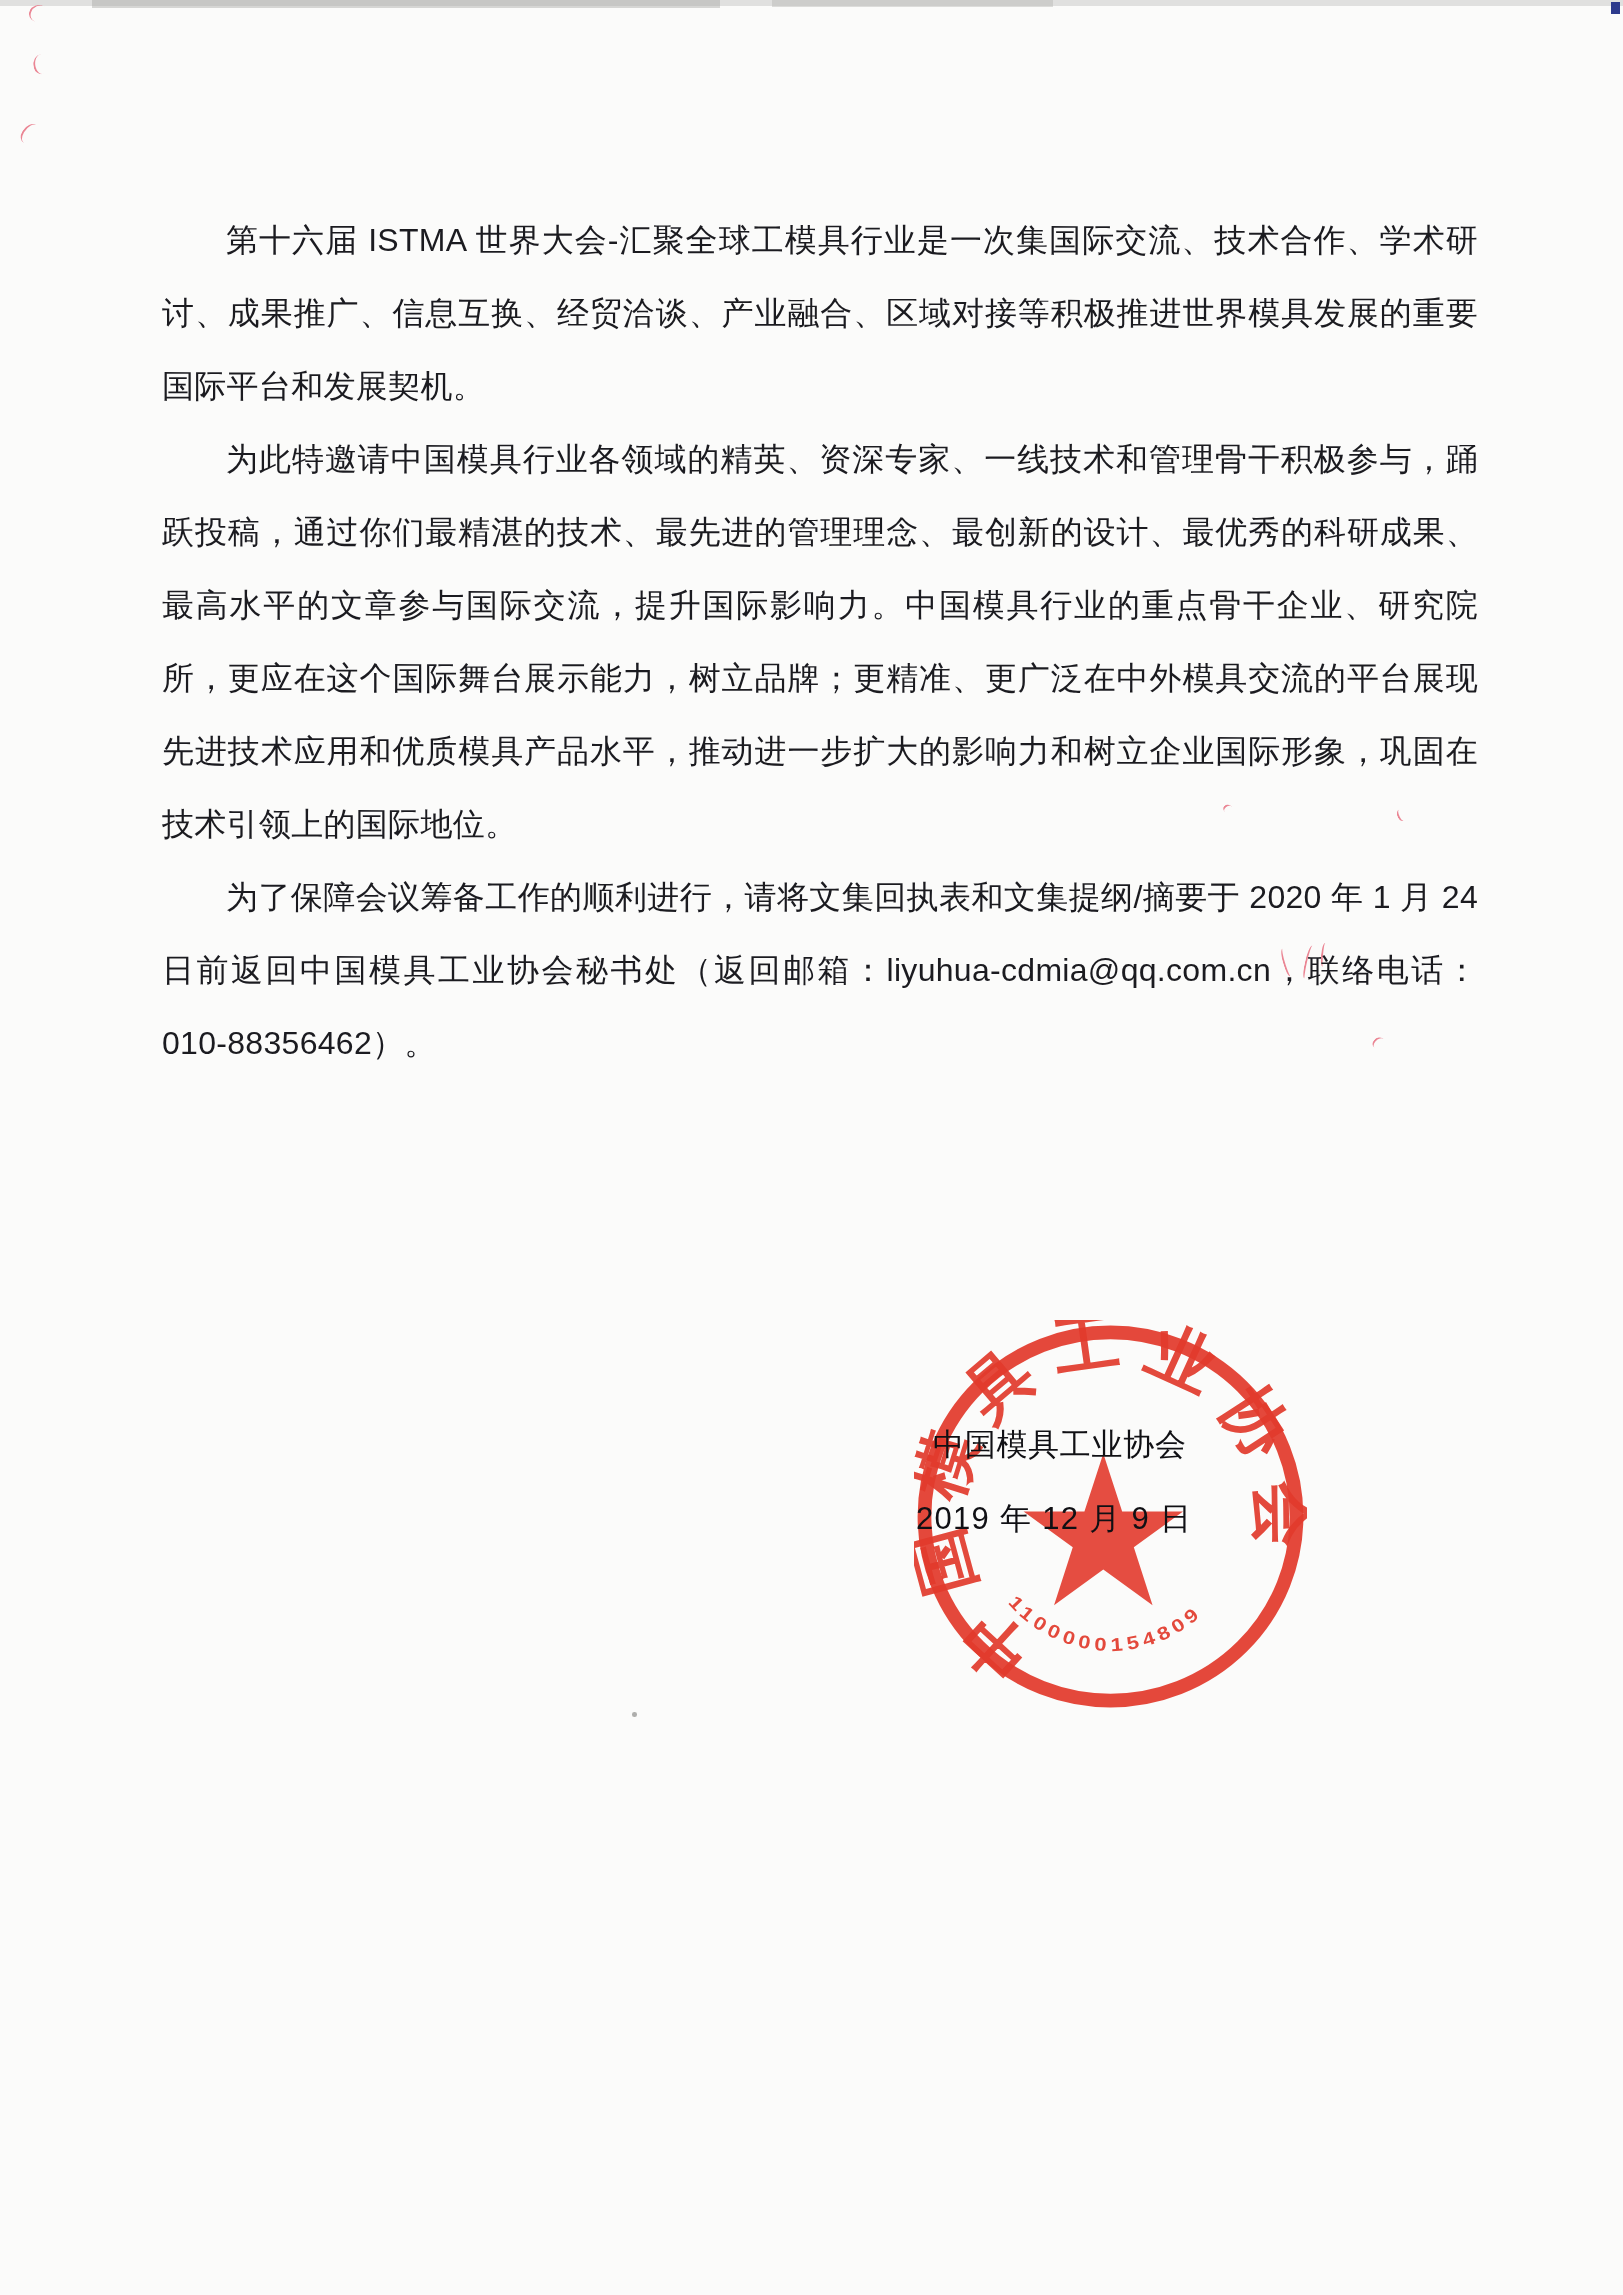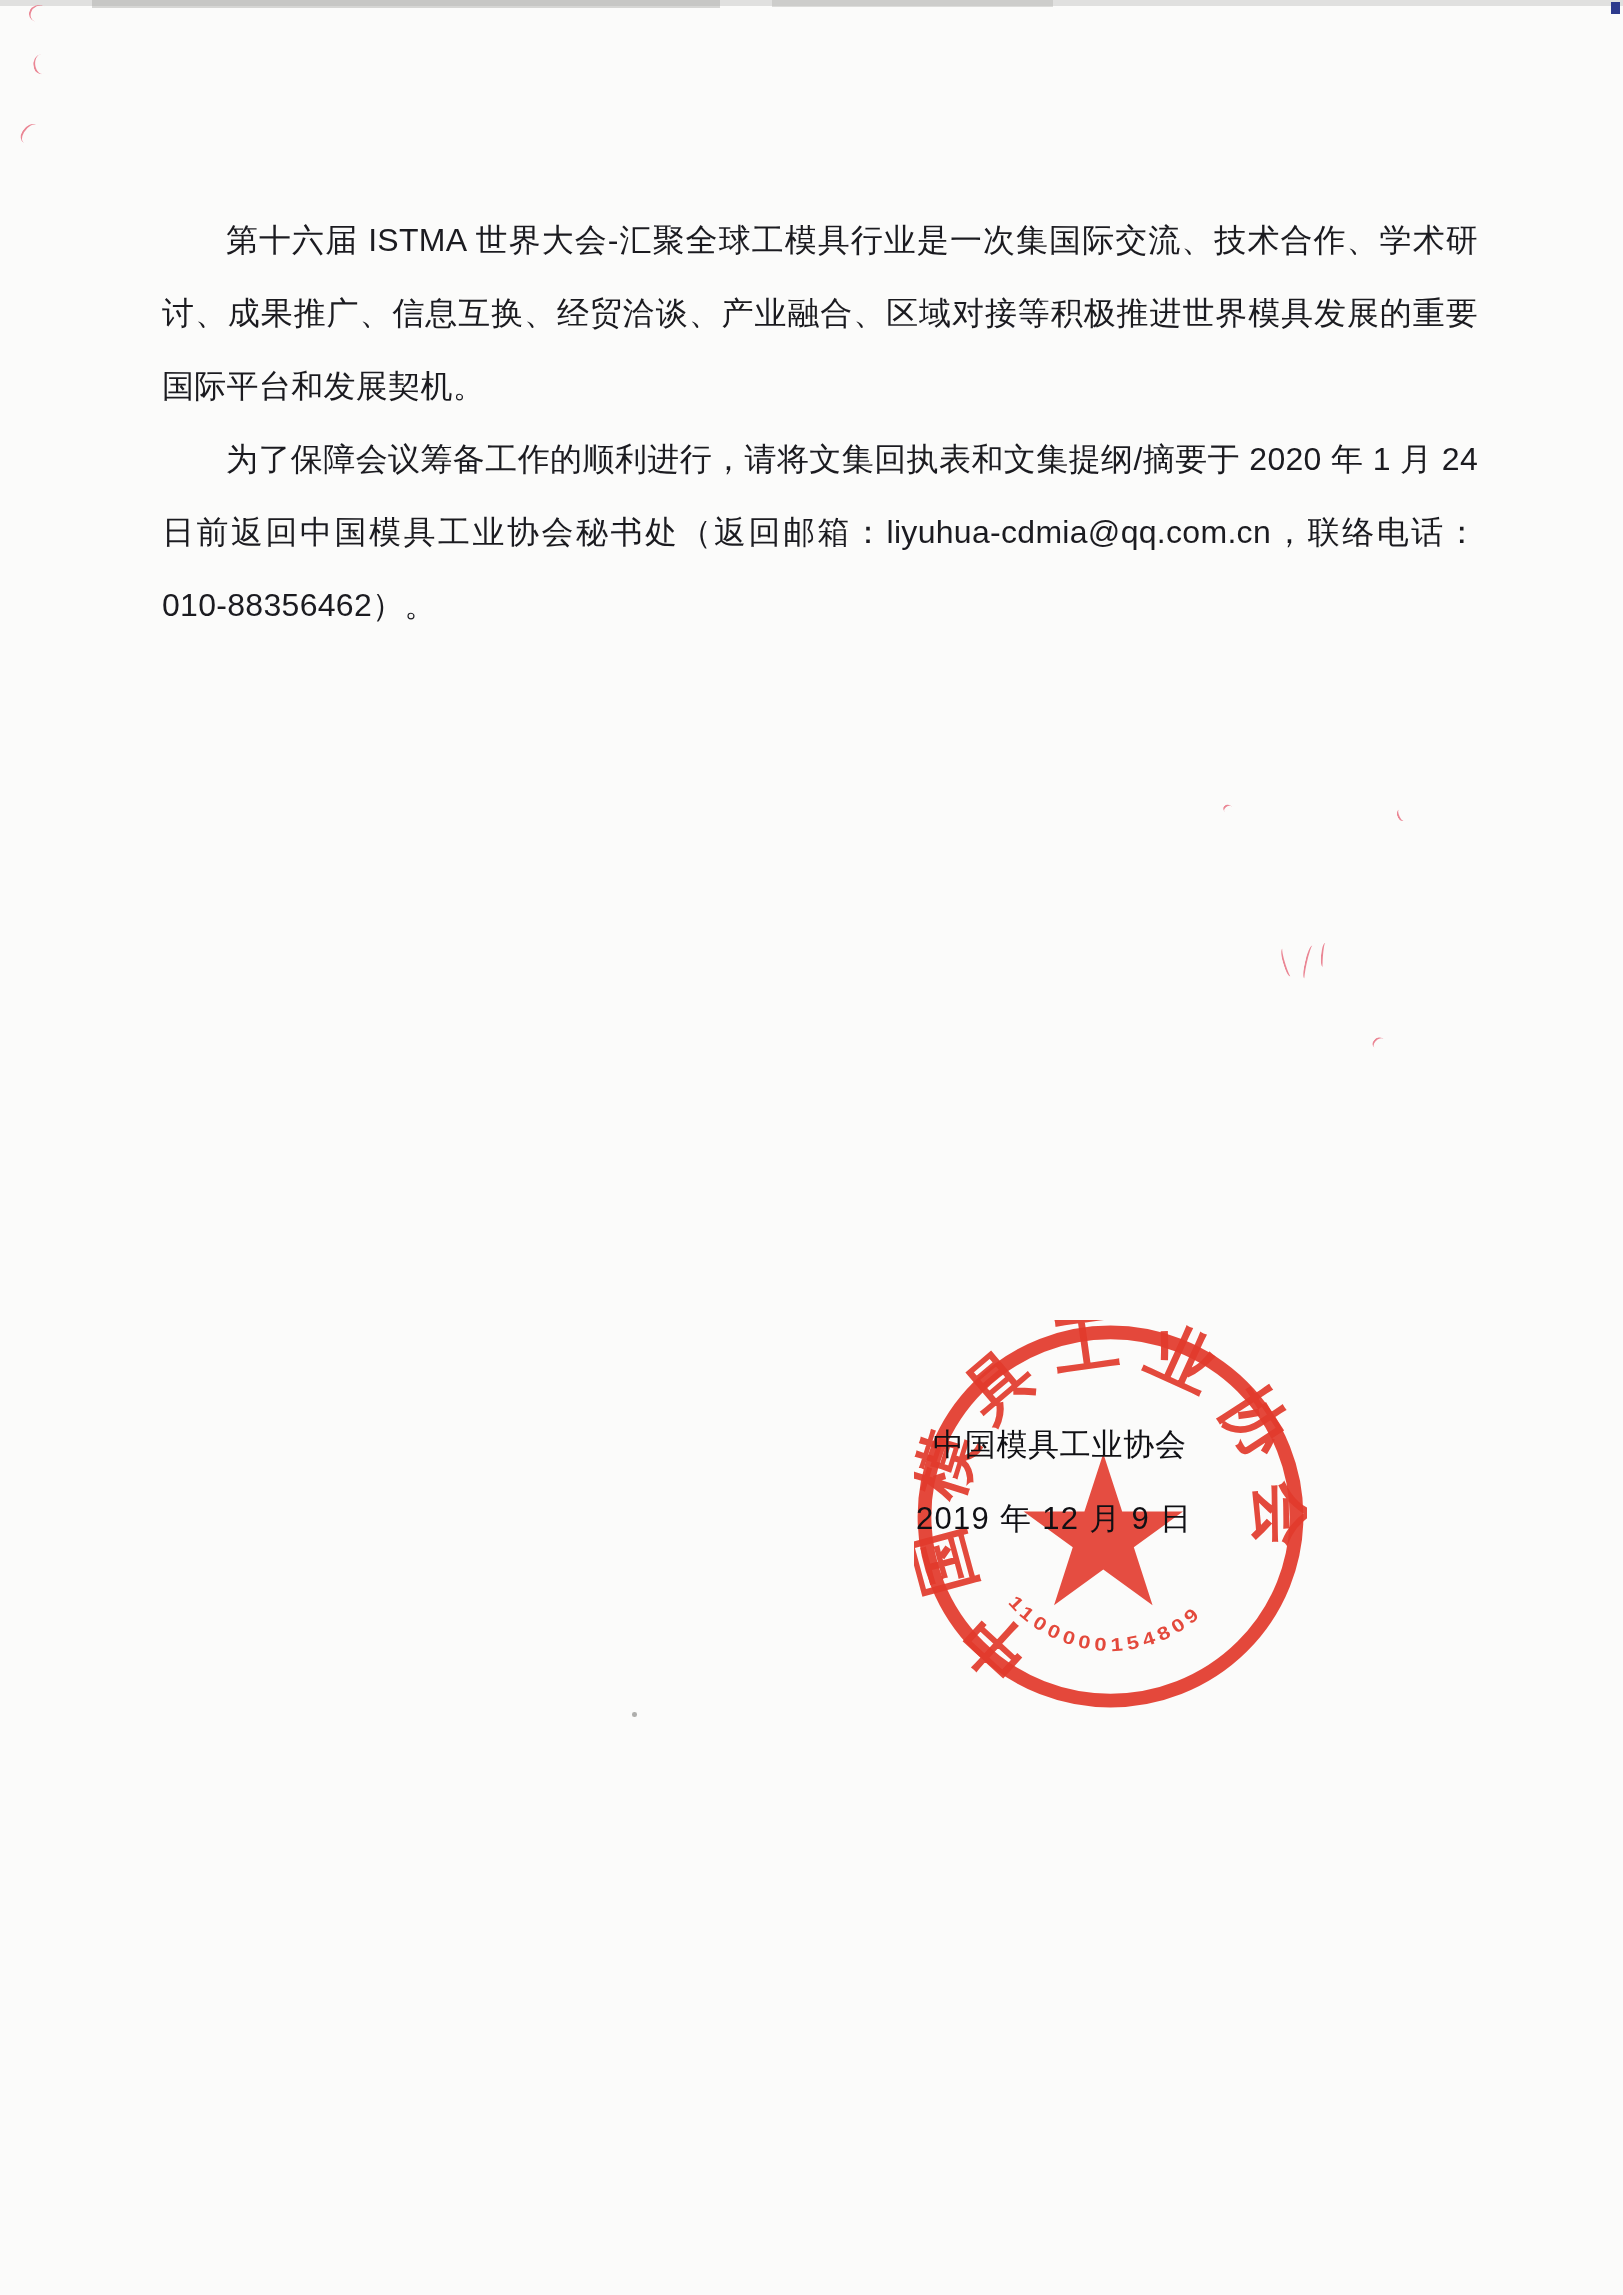--- a/index.html
+++ b/index.html
@@ -87,20 +87,21 @@
   <div class="pen p4"></div>
   <div class="pen p5"></div>
   <div class="pen p6"></div>
   <div class="pen p7"></div>
   <div class="pen p8"></div>
   <div class="pen p9"></div>
   <div class="speck"></div>
 
   <div class="body-text">
     <p>第十六届 ISTMA 世界大会-汇聚全球工模具行业是一次集国际交流、技术合作、学术研讨、成果推广、信息互换、经贸洽谈、产业融合、区域对接等积极推进世界模具发展的重要国际平台和发展契机。</p>
+    <p>为此特邀请中国模具行业各领域的精英、资深专家、一线技术和管理骨干积极参与，踊跃投稿，通过你们最精湛的技术、最先进的管理理念、最创新的设计、最优秀的科研成果、最高水平的文章参与国际交流，提升国际影响力。中国模具行业的重点骨干企业、研究院所，更应在这个国际舞台展示能力，树立品牌；更精准、更广泛在中外模具交流的平台展现先进技术应用和优质模具产品水平，推动进一步扩大的影响力和树立企业国际形象，巩固在技术引领上的国际地位。</p>
     <p>为了保障会议筹备工作的顺利进行，请将文集回执表和文集提纲/摘要于 2020 年 1 月 24 日前返回中国模具工业协会秘书处（返回邮箱：liyuhua-cdmia@qq.com.cn，联络电话：010-88356462）。</p>
   </div>
 
   <div class="stamp">
     <svg viewBox="0 0 600 600" xmlns="http://www.w3.org/2000/svg">
       <defs>
         <path id="ringPath" d="M 185,499 A 230,230 0 1 1 516,379" fill="none"></path>
         <path id="serialPath" d="M 143,432 A 205,205 0 0 0 457,432" fill="none"></path>
       </defs>
       <ellipse class="seal-ring" cx="300" cy="300" rx="284" ry="281"></ellipse>

